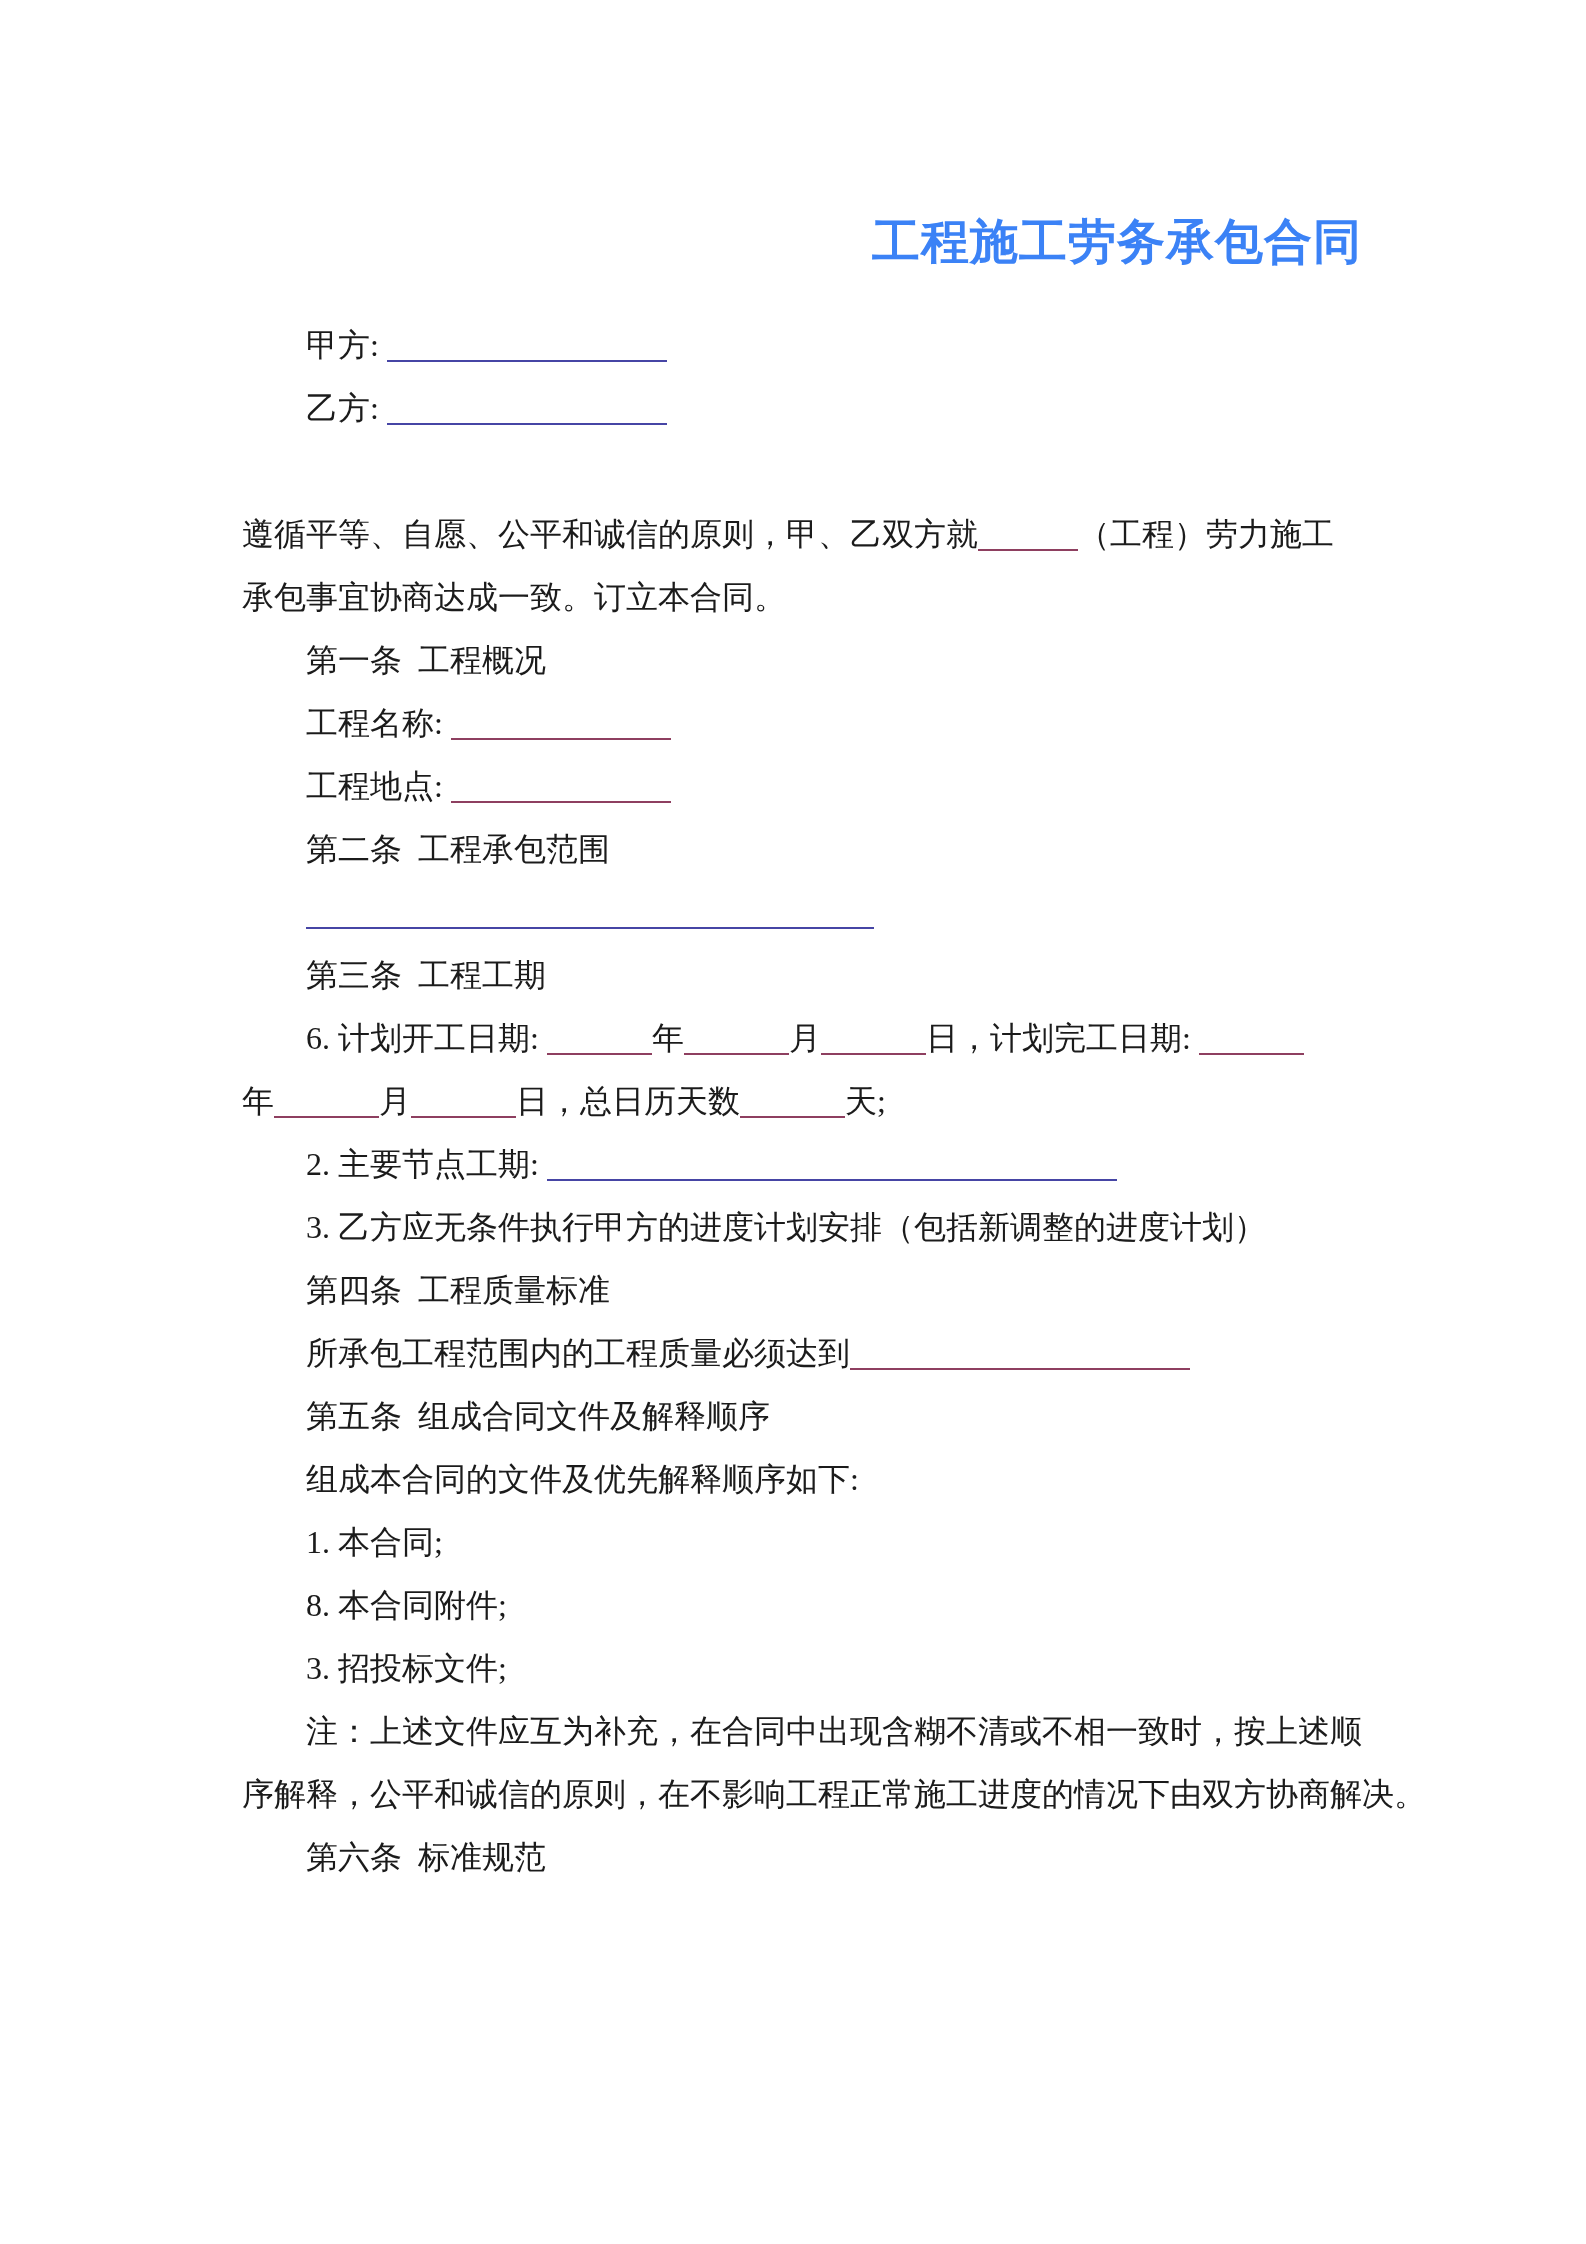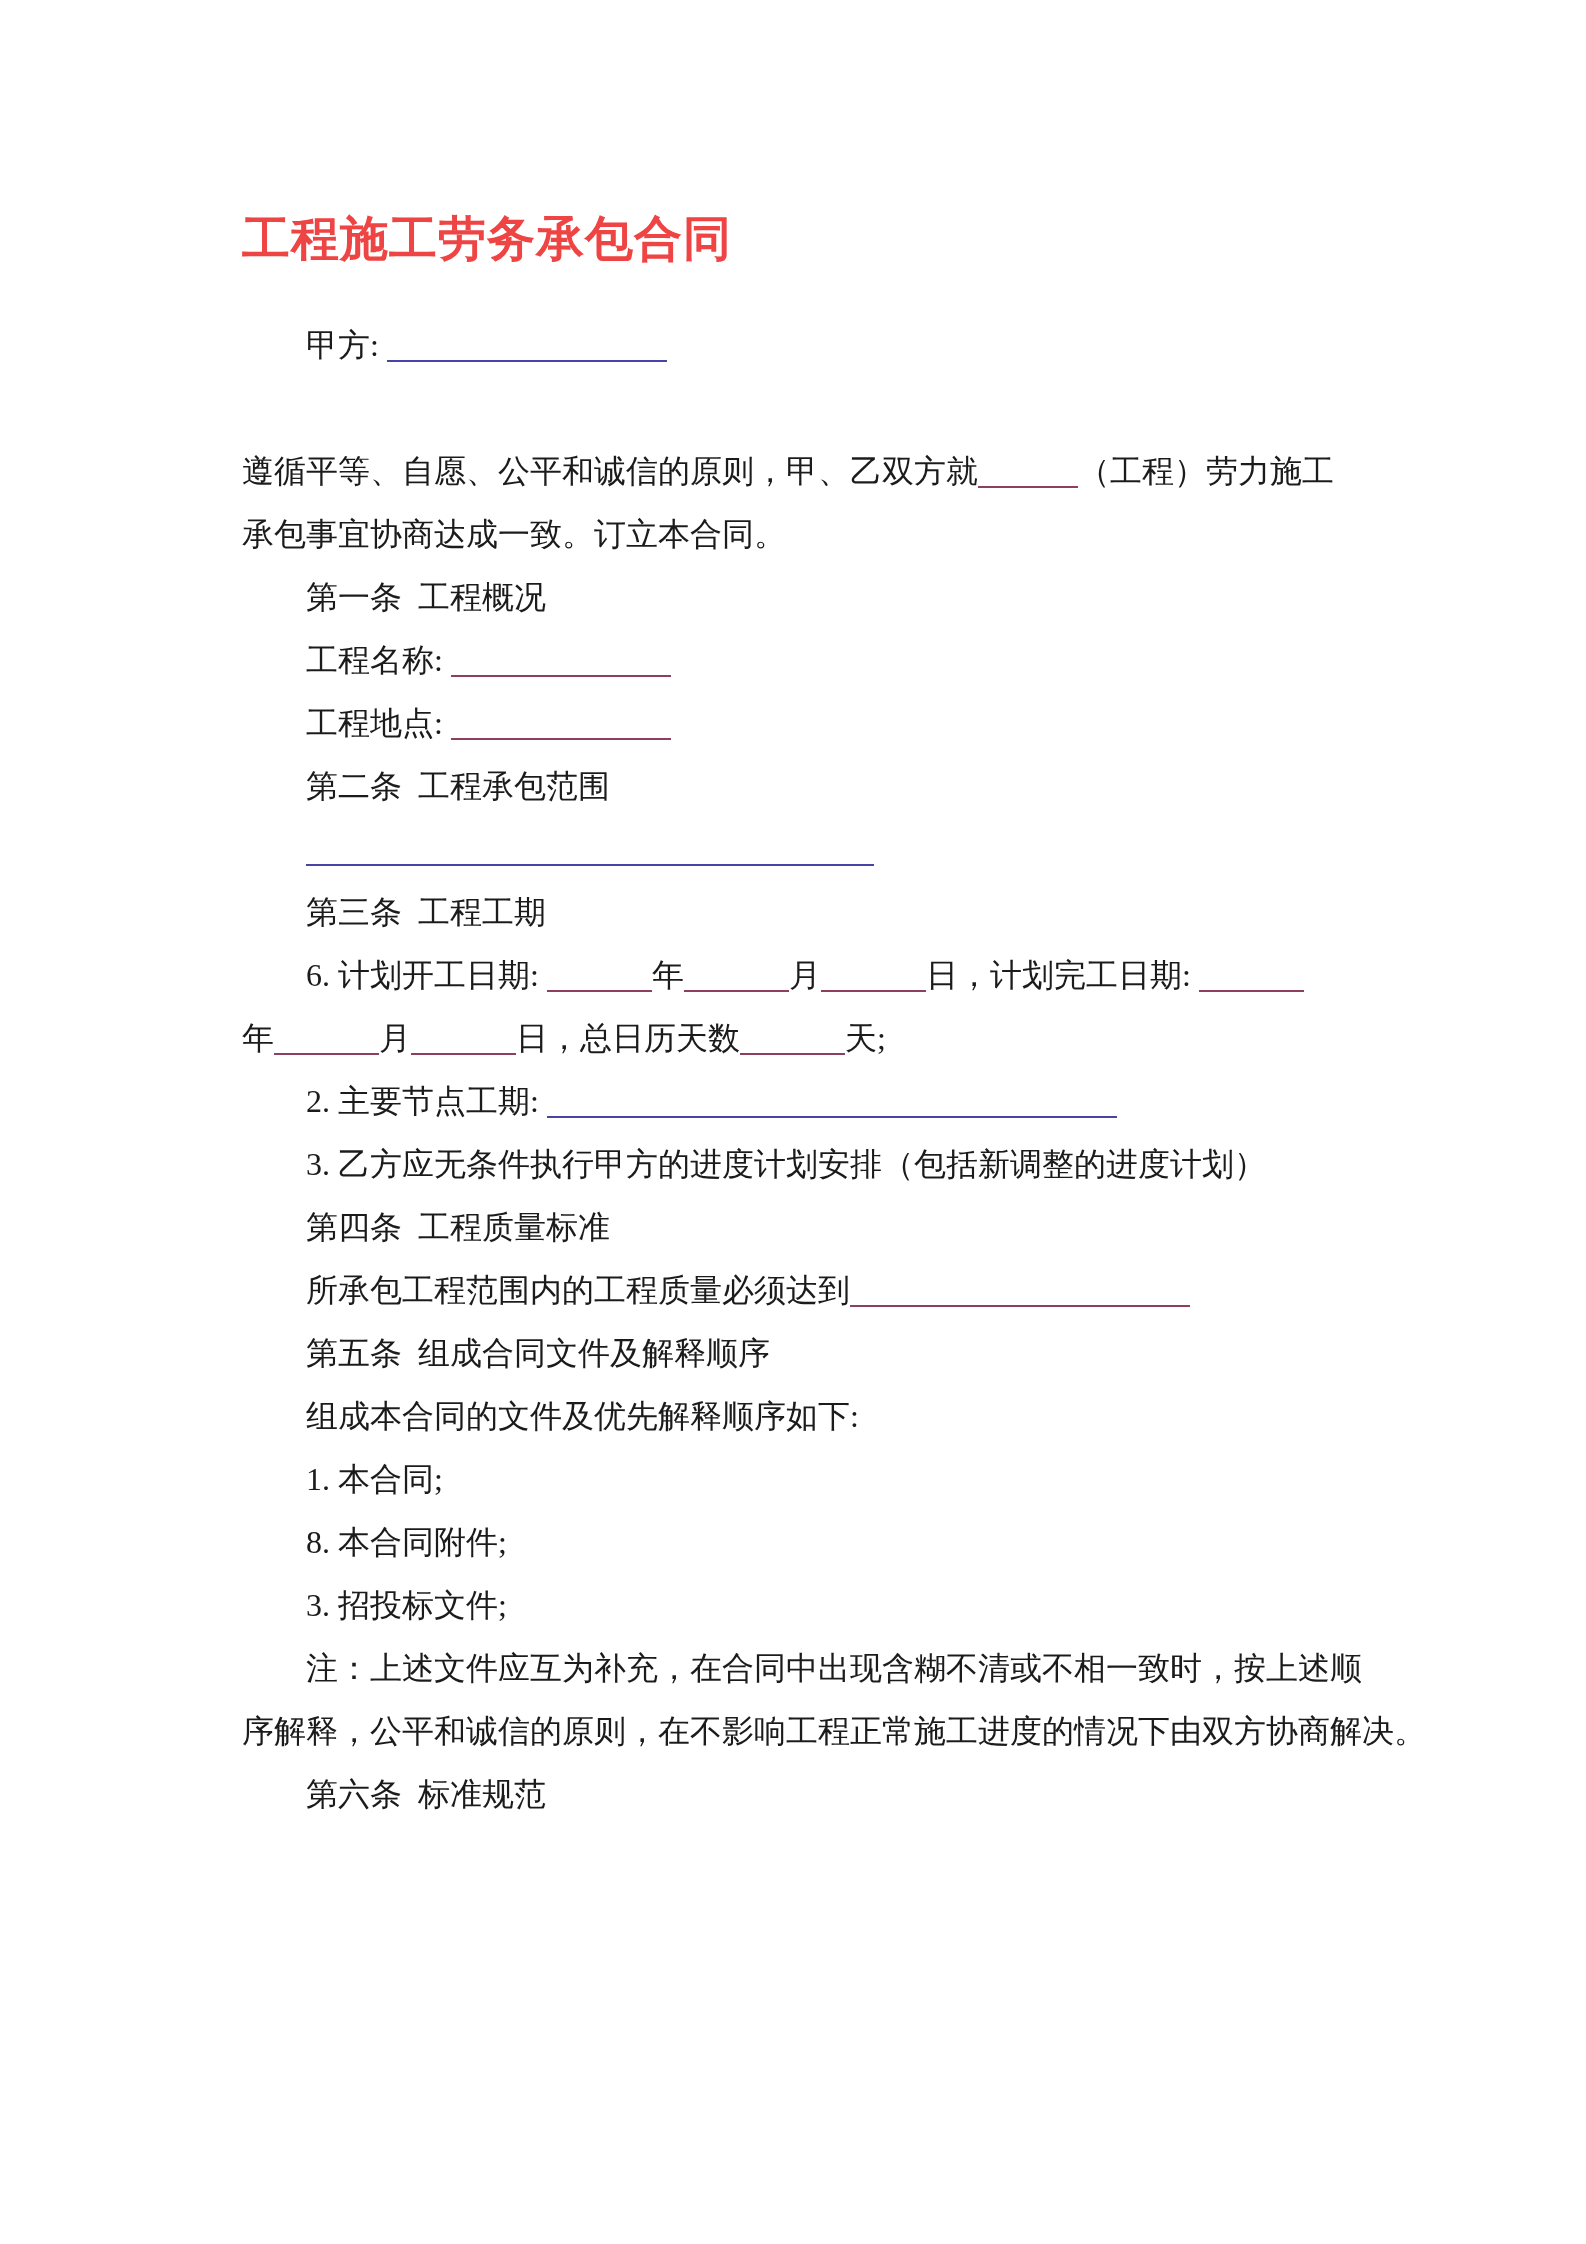--- a/index.html
+++ b/index.html
@@ -20,26 +20,26 @@
   .content{
     margin-left:242px;
     width:1120px;
     font-family:"Liberation Serif","DejaVu Serif",serif;
     font-size:32px;
     line-height:63px;
     color:var(--text);
   }
   .title{
     margin:212px 0 0 0;
-    text-align:left;
-    font-family:Liberation Mono, monospace;
+    text-align:right;
+    font-family:Liberation Serif, serif;
     font-weight:700;
     font-size:48px;
     line-height:60px;
-    color:#ef4444;
+    color:#3b82f6;
     letter-spacing:1px;
     white-space:pre;
   }
   .parties{margin-top:42px;}
   .line{white-space:pre;}
   .indent{padding-left:64px;}
   .spacer{height:63px;}
   .blank{
     display:inline-block;
     height:30px;
@@ -58,20 +58,21 @@
 </head>
 <body>
 
 <div class="page">
   <div class="content">
 
     <h1 class="title">工程施工劳务承包合同</h1>
 
     <div class="parties">
       <div class="line indent"><span>甲方: </span><span class="blank w-party"></span></div>
+      <div class="line indent"><span>乙方: </span><span class="blank w-party"></span></div>
     </div>
 
     <div class="spacer"></div>
 
     <div class="line"><span>遵循平等、自愿、公平和诚信的原则，甲、乙双方就</span><span class="blank u-maroon w-just"></span><span>（工程）劳力施工</span></div>
     <div class="line">承包事宜协商达成一致。订立本合同。</div>
 
     <div class="line indent">第一条  工程概况</div>
     <div class="line indent"><span>工程名称: </span><span class="blank u-maroon w-name"></span></div>
     <div class="line indent"><span>工程地点: </span><span class="blank u-maroon w-name"></span></div>

